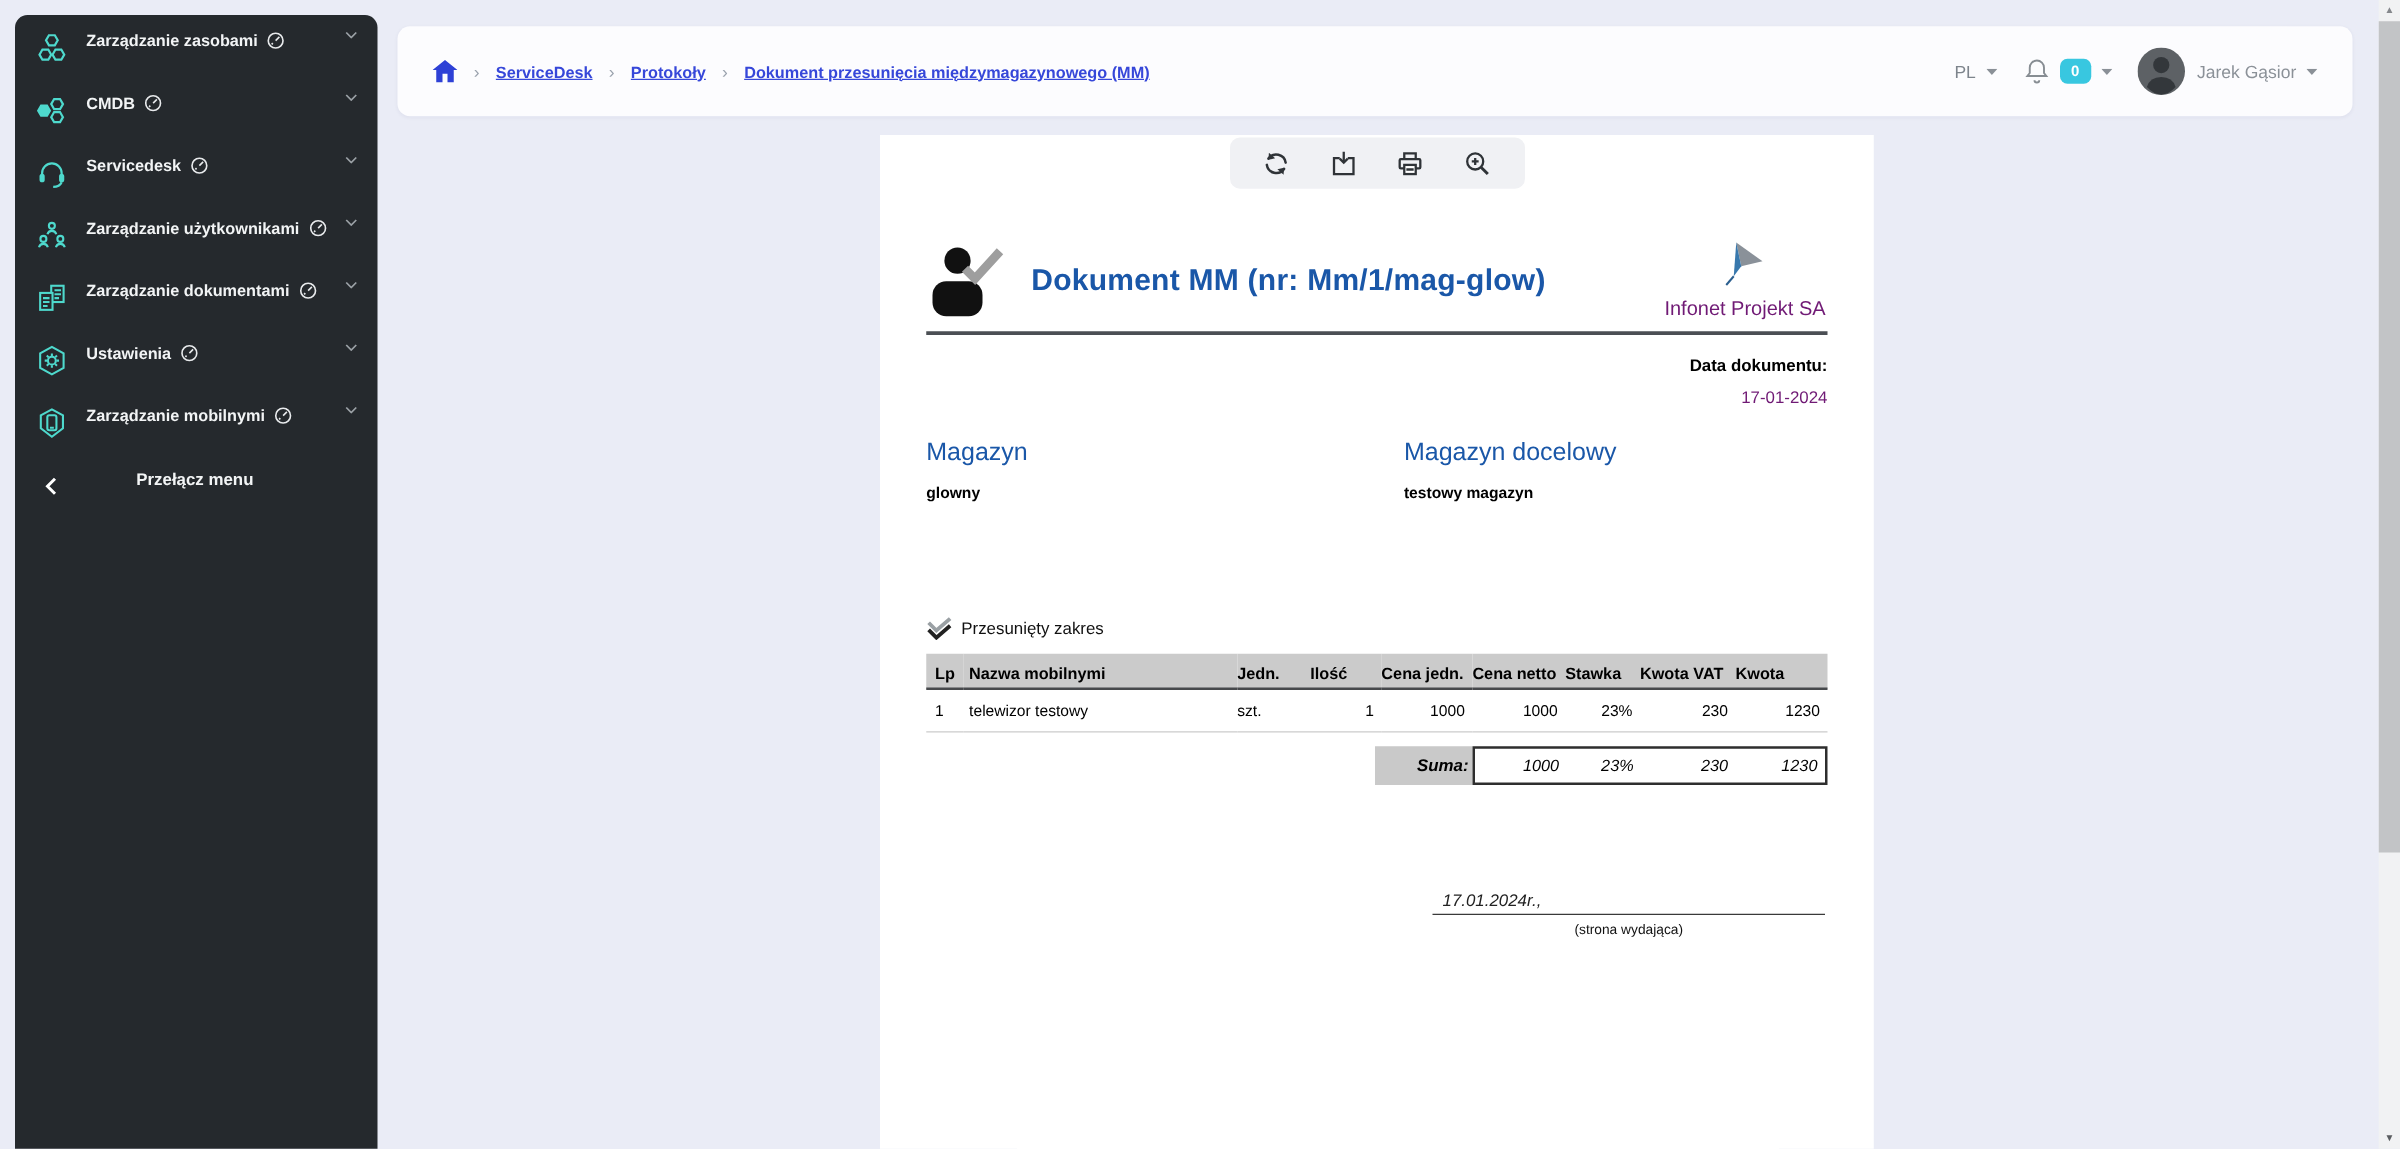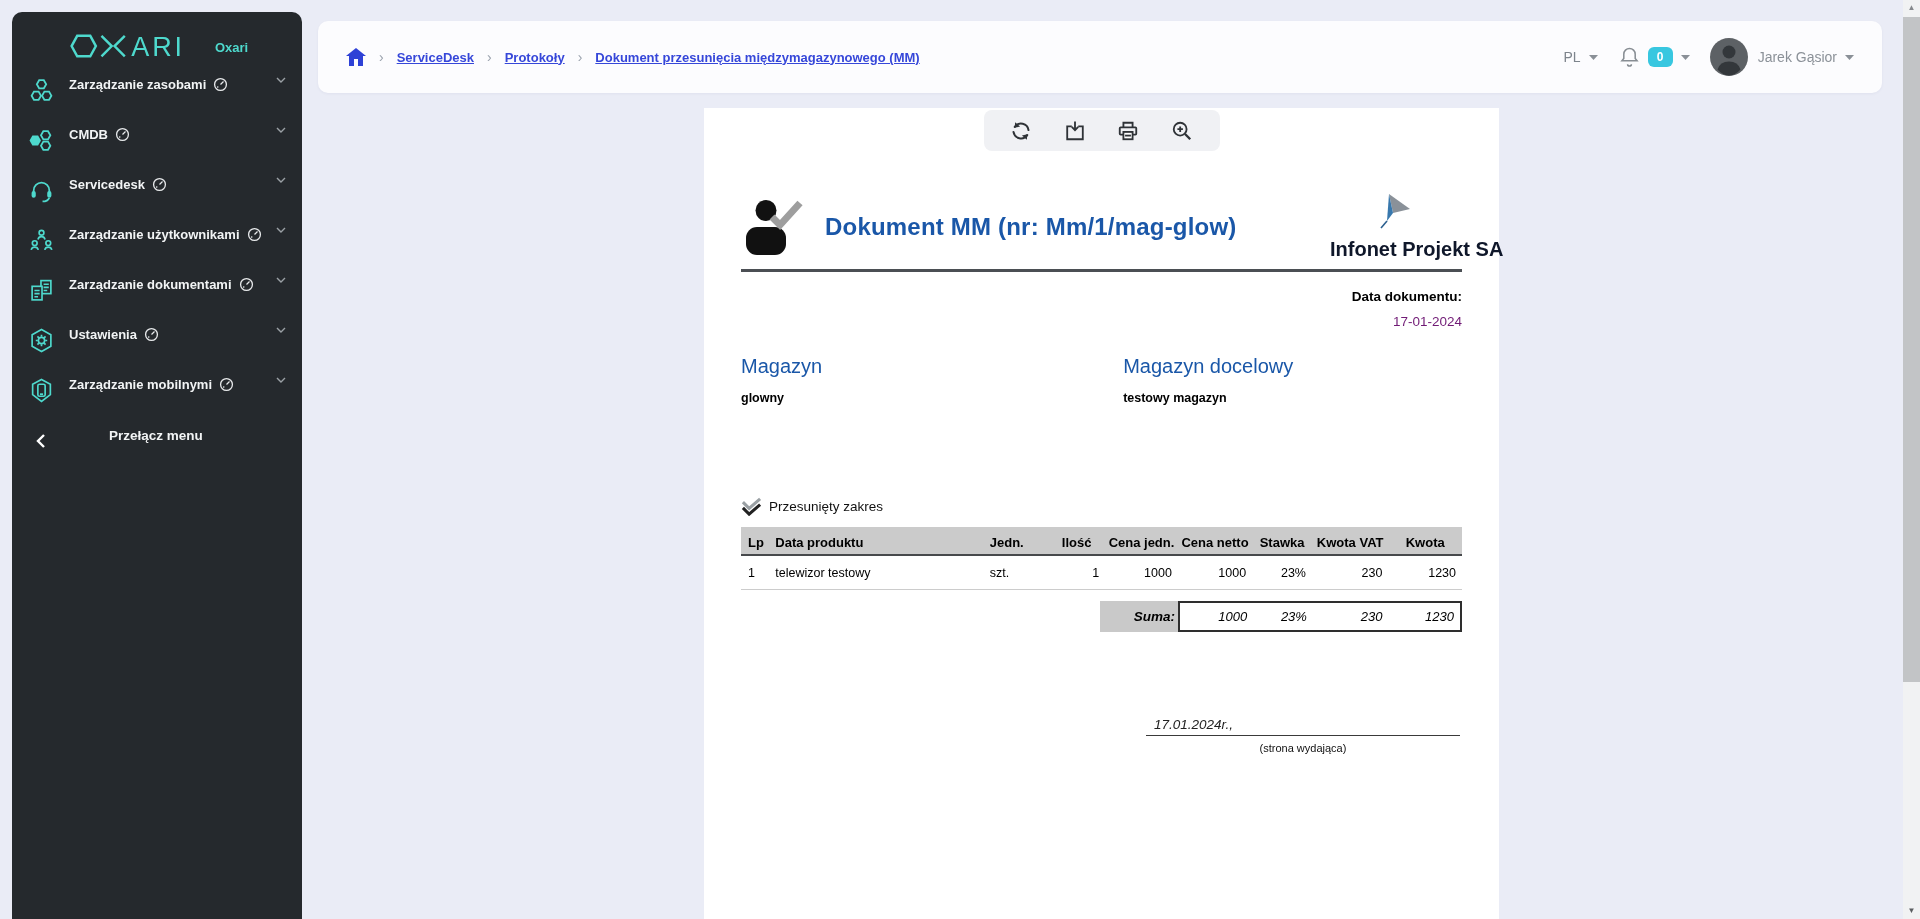--- a/index.html
+++ b/index.html
@@ -53,21 +53,21 @@
   .doc-toolbar {
     width:236px; height:41px; margin:2px auto 0; background:#f0f1f4; border-radius:8px;
     display:flex; align-items:center; justify-content:space-evenly;
   }
   .tool-btn { width:32px; height:32px; border:none; background:transparent; display:flex; align-items:center; justify-content:center; cursor:pointer; border-radius:6px; }
 
   .doc-head { display:flex; align-items:center; margin-top:42px; }
   .head-icon { width:66px; height:60px; flex:none; }
   .doc-title { font-size:24px; font-weight:700; color:#1a57a8; margin-left:18px; letter-spacing:.2px; white-space:nowrap; }
   .head-logo { margin-left:auto; width:132px; text-align:center; }
-  .company { font-size:20px; font-weight:700; color:#0f172a; margin-top:1px; white-space:nowrap; }
+  .company { font-size:16px; font-weight:400; color:#701a75; margin-top:1px; white-space:nowrap; }
 
   .rule { border:none; border-top:3px solid #4b4f54; margin-top:8px; }
 
   .date-block { text-align:right; margin-top:17px; }
   .date-label { font-size:13.5px; font-weight:700; color:#000; }
   .date-value { font-size:13.5px; color:#701a75; margin-top:10px; }
 
   .wh-row { display:flex; margin-top:26px; }
   .wh-col-left { width:53%; }
   .wh-col-right { width:47%; }
@@ -77,21 +77,21 @@
   .section-row { display:flex; align-items:center; gap:7px; margin-top:92px; }
   .section-label { font-size:13.5px; color:#111; }
 
   .doc-table { width:100%; border-collapse:collapse; table-layout:fixed; margin-top:11px; }
   .doc-table th { background:#cbcbcb; border-bottom:2px solid #47494c; padding:0; font-size:13px; font-weight:700; vertical-align:top; color:#000; }
   .th-in { height:27px; overflow:hidden; padding-top:6px; line-height:19px; }
   .doc-table td { font-size:12.5px; padding:10px 0 9px; border-bottom:1px solid #ccc; color:#000; }
   .doc-table th:nth-child(1), .doc-table td:nth-child(1) { text-align:left; padding-left:7px; }
   .doc-table th:nth-child(2), .doc-table td:nth-child(2) { text-align:left; padding-left:4px; }
   .doc-table th:nth-child(3), .doc-table td:nth-child(3) { text-align:left;margin-top:32px; }
-  .doc-table th:nth-child(n+4) { text-align:center; }
+  .doc-table th:nth-child(n+4) { text-align:left; }
   .doc-table td:nth-child(n+4) { text-align:right; padding-right:6px; }
 
   .suma-row { display:flex; margin-top:11px; height:31px;font-style:italic; }
   .suma-spacer { width:49.8%; }
   .suma-label { width:10.8%; background:#c9c9c9; font-weight:700; font-size:13.5px; color:#000;
                 display:flex; align-items:center; justify-content:flex-end; padding-right:3px; }
   .suma-box { width:39.4%; border:2px solid #2e2e2e; display:flex; }
   .suma-cell { display:flex; align-items:center; justify-content:flex-end; font-size:13px; color:#000; padding-right:6px; }
   .sc0 { width:26.2%; } .sc1 { width:21.3%; } .sc2 { width:27%; } .sc3 { width:25.5%; }
 
@@ -105,33 +105,20 @@
   .sb-up { top:3px; color:#85888c; }
   .sb-down { bottom:4px; color:#5a5d60; }
   .sb-thumb { position:absolute; top:17px; left:0; width:17px; height:665px; background:#c2c4c6; cursor:pointer; }
 </style>
 </head>
 <body>
 
 <div class="app">
 
   <aside class="sidebar">
-    <div class="logo-row">
-      <span style="display:flex;">
-        <svg width="140" height="32" viewBox="0 0 150 34">
-          <g stroke="#4ed9cd" stroke-width="2.6" fill="none">
-            <path d="M12 5 L26 5 L32 16 L26 27 L12 27 L6 16 Z"></path>
-            <path d="M38 5 L49 16 L38 27"></path>
-            <path d="M63 5 L52 16 L63 27"></path>
-          </g>
-          <text x="70" y="27" font-size="29" fill="#4ed9cd" font-family="Liberation Sans, sans-serif" letter-spacing="3">ARI</text>
-        </svg>
-      </span>
-      <span class="logo-sub">Oxari</span>
-    </div>
 
     <nav class="nav">
 
       <div class="nav-item">
         <span class="nav-ic">
           <svg width="25" height="25" viewBox="0 0 24 24" fill="none" stroke="#4ed9cd" stroke-width="1.7">
             <path d="M16.5 6 L14.25 9.9 L9.75 9.9 L7.5 6 L9.75 2.1 L14.25 2.1 Z"></path>
             <path d="M11.5 17 L9.25 20.9 L4.75 20.9 L2.5 17 L4.75 13.1 L9.25 13.1 Z"></path>
             <path d="M21.5 17 L19.25 20.9 L14.75 20.9 L12.5 17 L14.75 13.1 L19.25 13.1 Z"></path>
           </svg>
@@ -453,21 +440,21 @@
           <col style="width:8.3%">
           <col style="width:10.6%">
           <col style="width:10.2%">
       </colgroup>
       <thead>
         <tr>
           <th>
               <div class="th-in"><span>Lp</span></div>
             </th>
           <th>
-              <div class="th-in"><span>Data produktu</span></div>
+              <div class="th-in"><span>Nazwa mobilnymi</span></div>
             </th>
           <th>
               <div class="th-in"><span>Jedn.</span></div>
             </th>
           <th>
               <div class="th-in"><span>Ilość</span></div>
             </th>
           <th>
               <div class="th-in"><span>Cena jedn. netto</span></div>
             </th>

